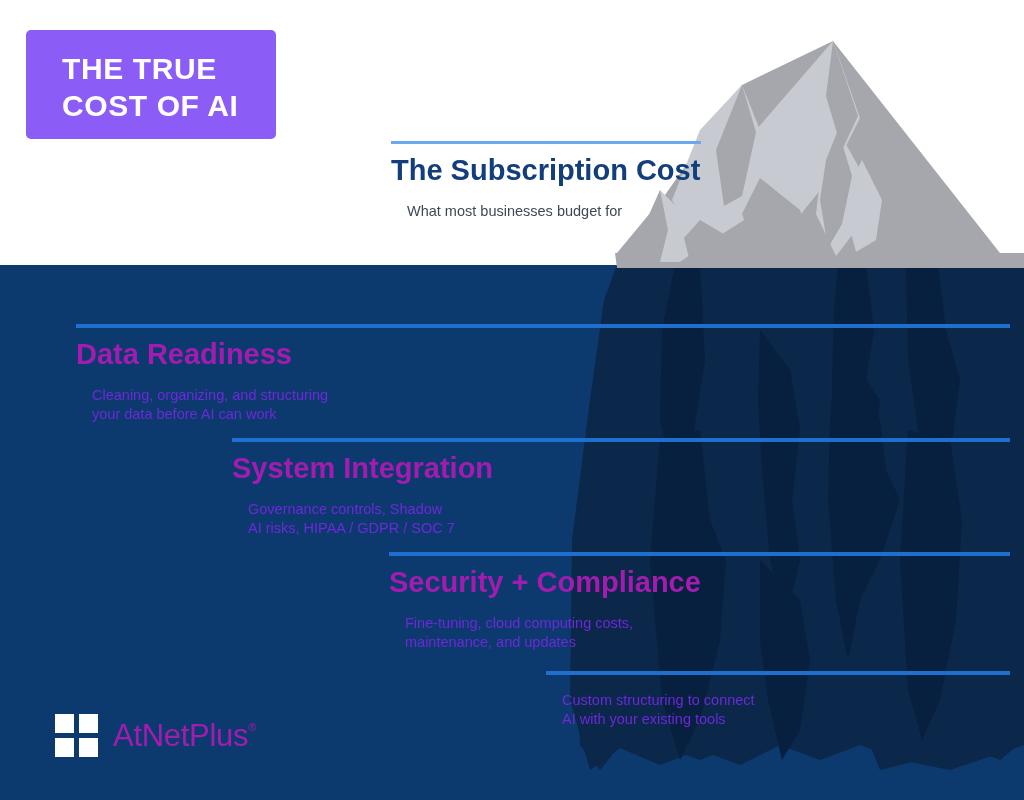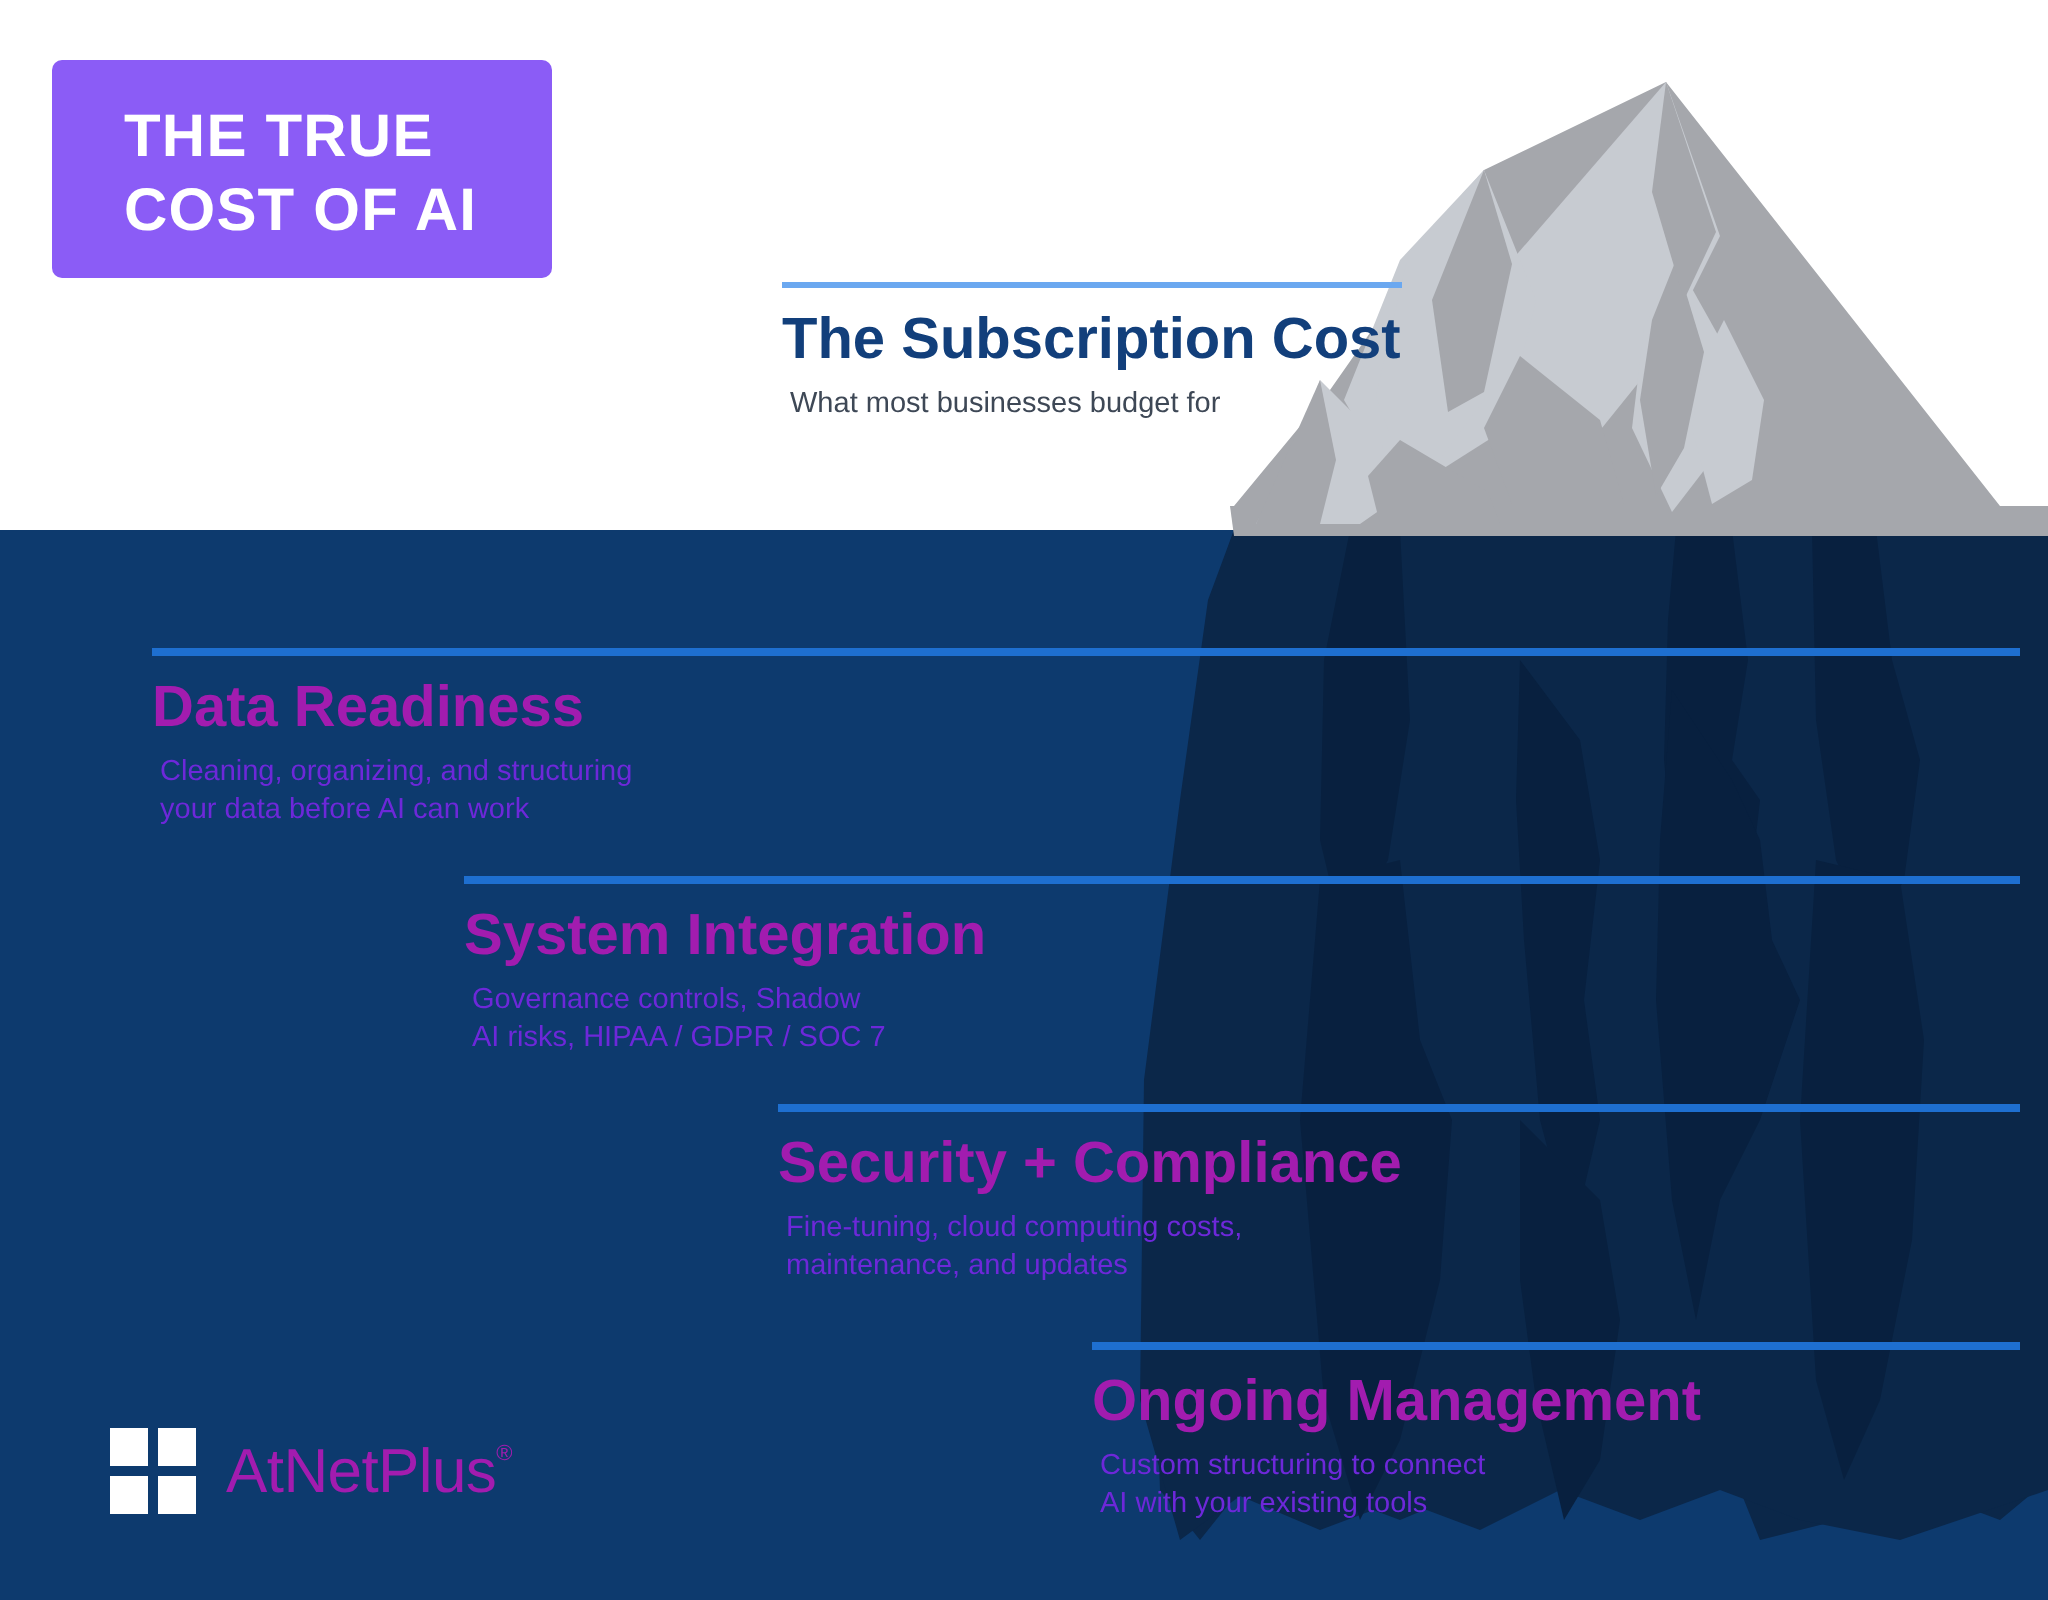--- a/index.html
+++ b/index.html
@@ -63,21 +63,21 @@
     font-size:29px;
     font-weight:bold;
     line-height:31px;
     white-space:nowrap;
     margin:0 0 7px 0;
   }
   .blk-desc{
     font-size:14.5px;
     line-height:19px;
     font-weight:400;
-    margin:4px;
+    margin:16px;
     white-space:pre-line;
   }
   .on-white .blk-title{color:#123F7B;}
   .on-white .blk-desc{color:#3E4856;}
   .on-blue .blk-title{color:#a21caf;}
   .on-blue .blk-desc{color:#6d28d9;}
 
   
   .logo{
     position:absolute;left:55px;top:714px;
@@ -174,21 +174,20 @@
 
   <div class="block on-blue" style="left:389px;top:552px;width:621px;">
     <div class="rule"></div>
     <div class="blk-title">Security + Compliance</div>
     <div class="blk-desc">Fine-tuning, cloud computing costs,
 maintenance, and updates</div>
   </div>
 
   <div class="block on-blue" style="left:546px;top:671px;width:464px;">
     <div class="rule"></div>
-    <div class="blk-title">Ongoing Management</div>
     <div class="blk-desc">Custom structuring to connect
 AI with your existing tools</div>
   </div>
 
   <div class="logo">
     <span class="logo-mark">
       <i></i>
         <i></i>
         <i></i>
         <i></i>

